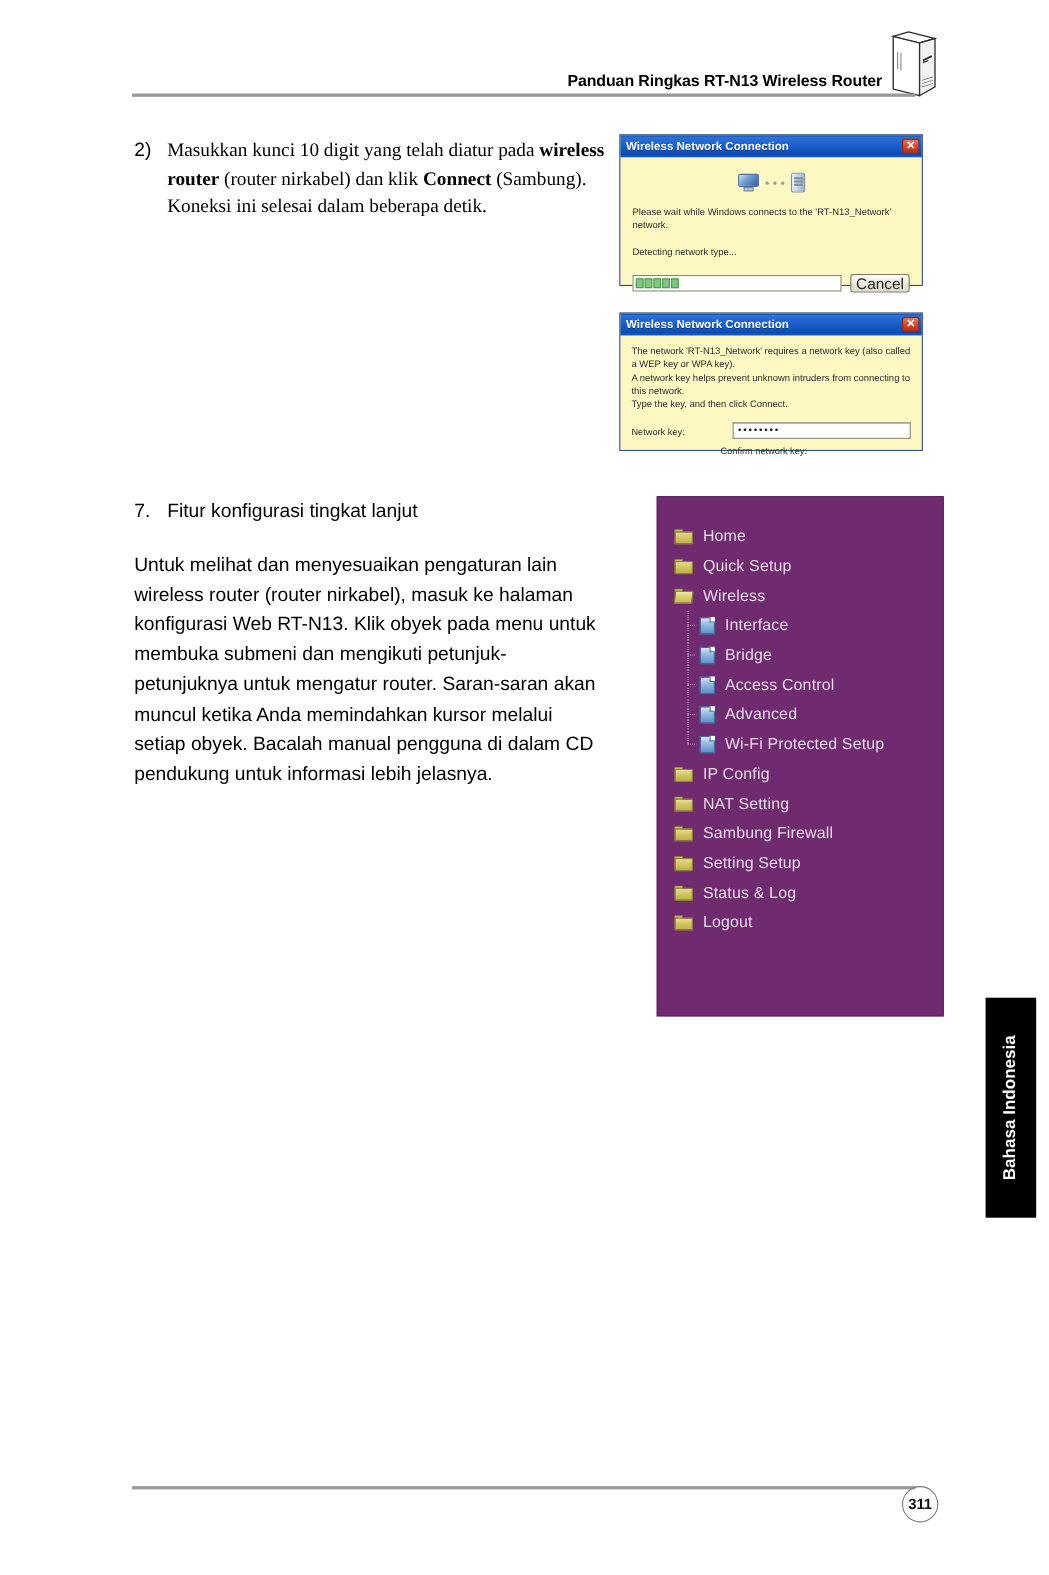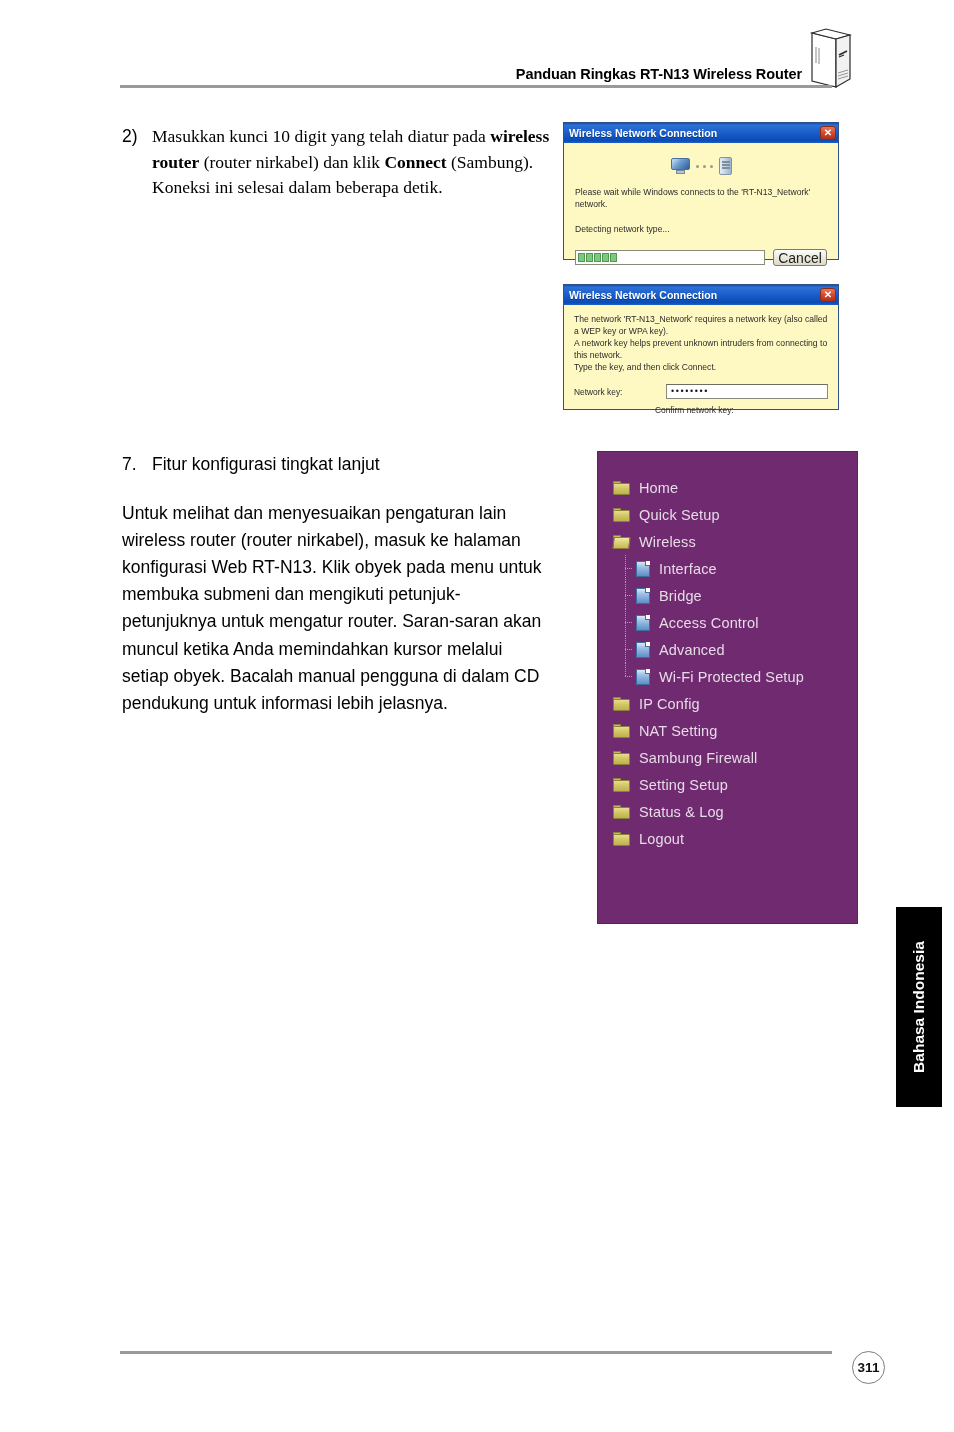--- a/index.html
+++ b/index.html
@@ -328,21 +328,21 @@
   #footer-rule {
     position: absolute;
     left: 120px;
     top: 1351px;
     width: 712px;
     height: 3px;
     background: #9a9a9a;
   }
   #page-number {
     position: absolute;
-    left: 852px;
+    left: 820px;
     top: 1351px;
     width: 33px;
     height: 33px;
     border: 1px solid #7c7c7c;
     border-radius: 50%;
     box-sizing: border-box;
     display: flex;
     align-items: center;
     justify-content: center;
     font-size: 13.5px;

